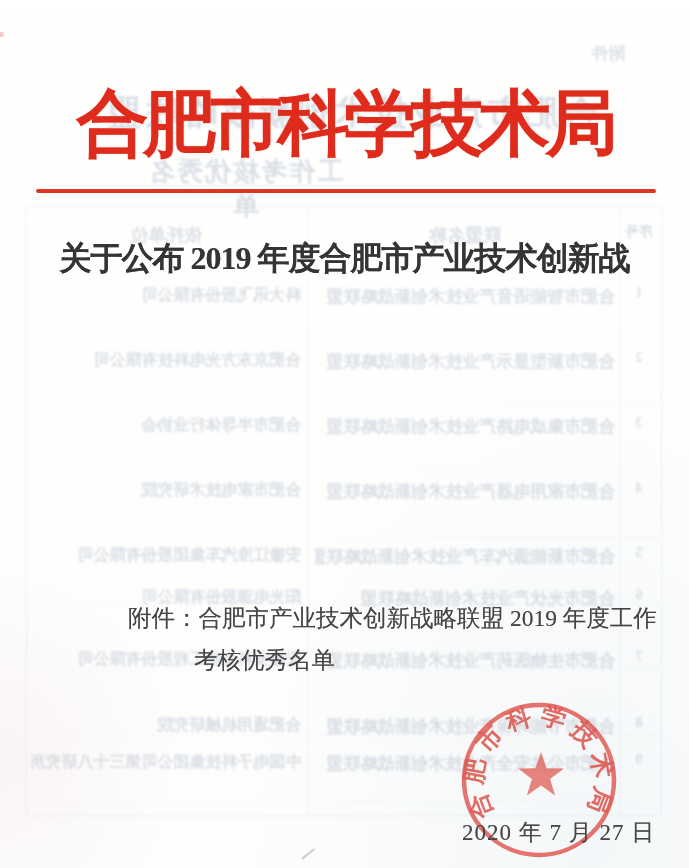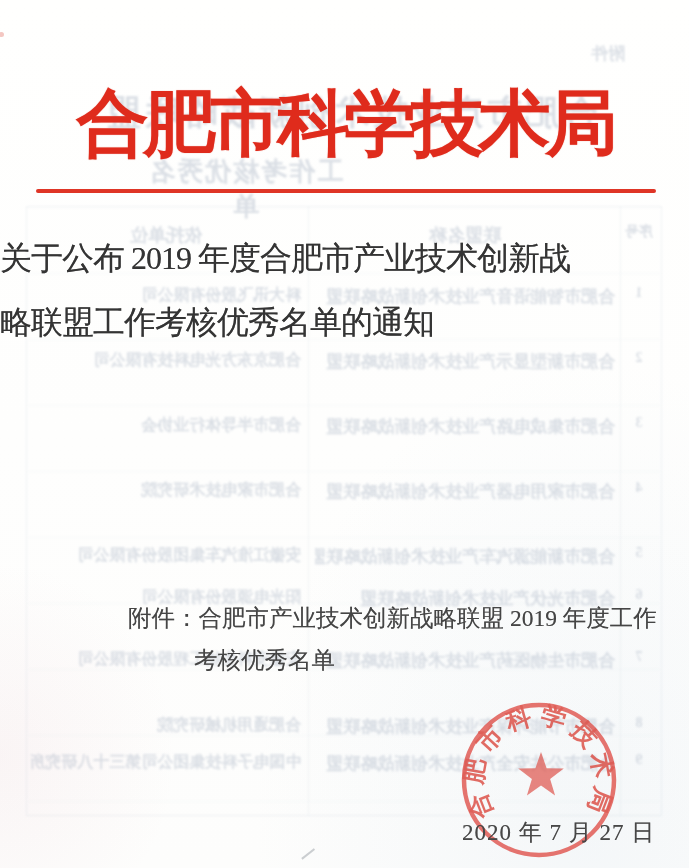--- a/index.html
+++ b/index.html
@@ -64,22 +64,22 @@
     color:#df2b1c;
     text-shadow:0 0 1px rgba(223,43,28,.55);
     white-space:nowrap;
   }
   .red-rule {
     position:absolute; top:189px; left:36px; width:620px; height:4px;
     background:#df3526; border-radius:2px;
   }
   .doc-title {
     position:absolute; top:226px; left:0; width:689px;
-    text-align:left;
-    font-size:32px; font-weight:normal; letter-spacing:-1px; line-height:64px;
+    text-align:center;
+    font-size:32px; font-weight:bold; letter-spacing:-1px; line-height:64px;
     color:#343434;
     text-shadow:0 0 .5px rgba(40,40,40,.6);
   }
   .body-text {
     position:absolute; top:387px; left:46px; width:600px;
     font-size:24px; color:#454545; line-height:44px;
     text-shadow:0 0 .4px rgba(60,60,60,.45);
     letter-spacing:-.3px;
   }
   .body-line { text-align:justify; text-align-last:justify; white-space:nowrap; }
@@ -186,21 +186,20 @@
           </div>
         </div>
     </div>
   </div>
 
   <div class="agency-title">合肥市科学技术局</div>
   <div class="red-rule"></div>
 
   <div class="doc-title">
     <div>关于公布 2019 年度合肥市产业技术创新战</div>
-    <div>略联盟工作考核优秀名单的通知</div>
   </div>
 
 
   <div class="attachment">
     <div>附件：合肥市产业技术创新战略联盟 2019 年度工作</div>
     <div class="line2">考核优秀名单</div>
   </div>
 
   <svg class="seal" viewBox="0 0 164 160" aria-hidden="true">
     <circle cx="81" cy="78" r="75" fill="none" stroke="#df5049" stroke-width="4.5" opacity="0.9"></circle>

